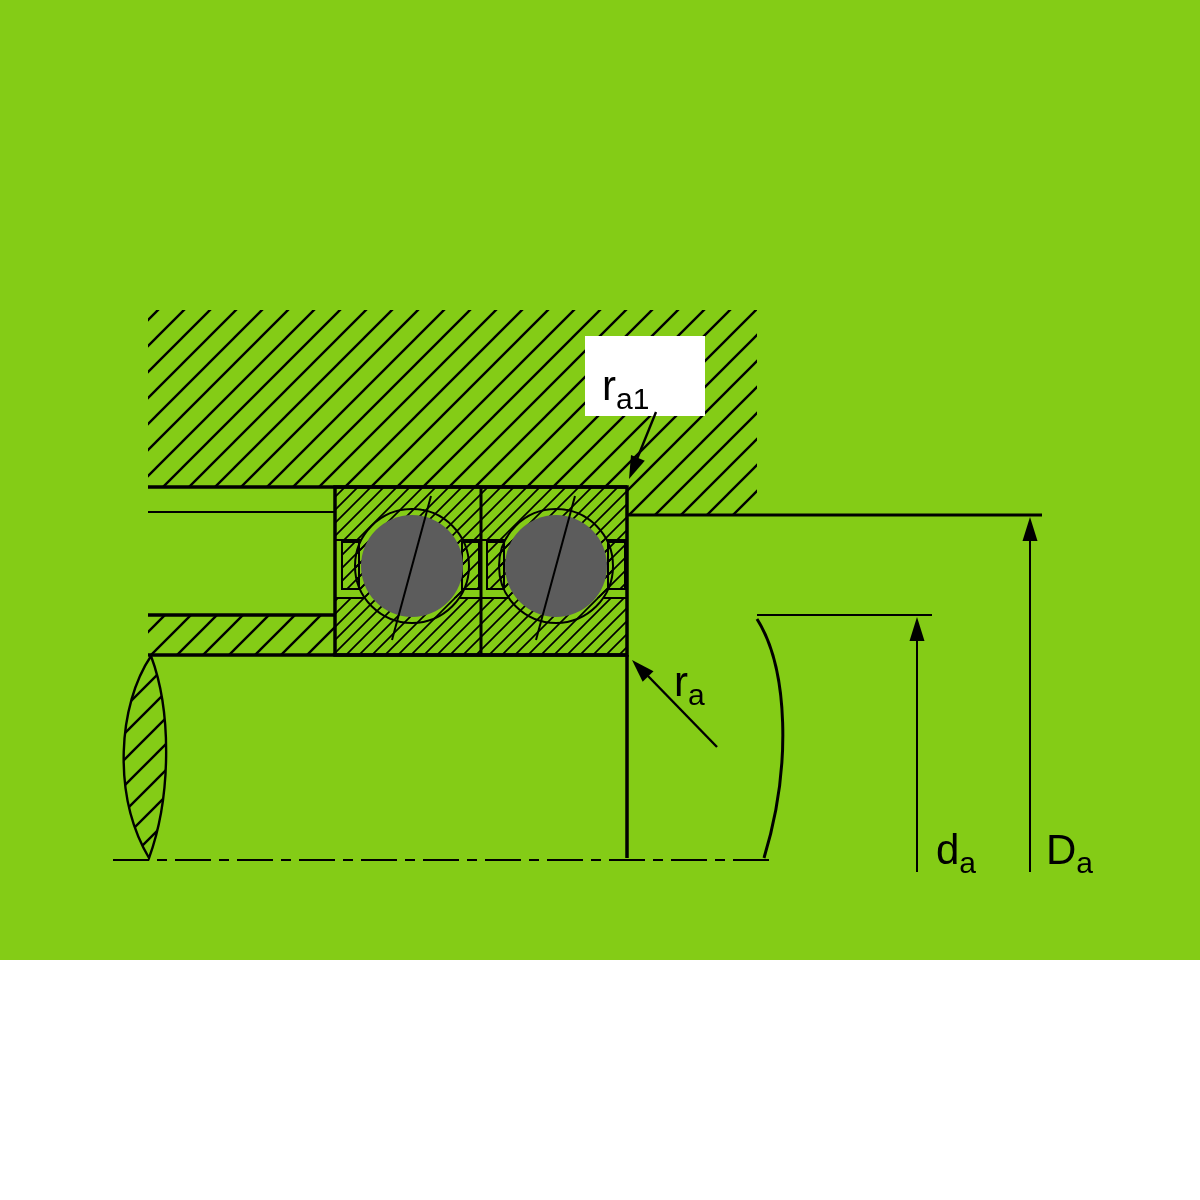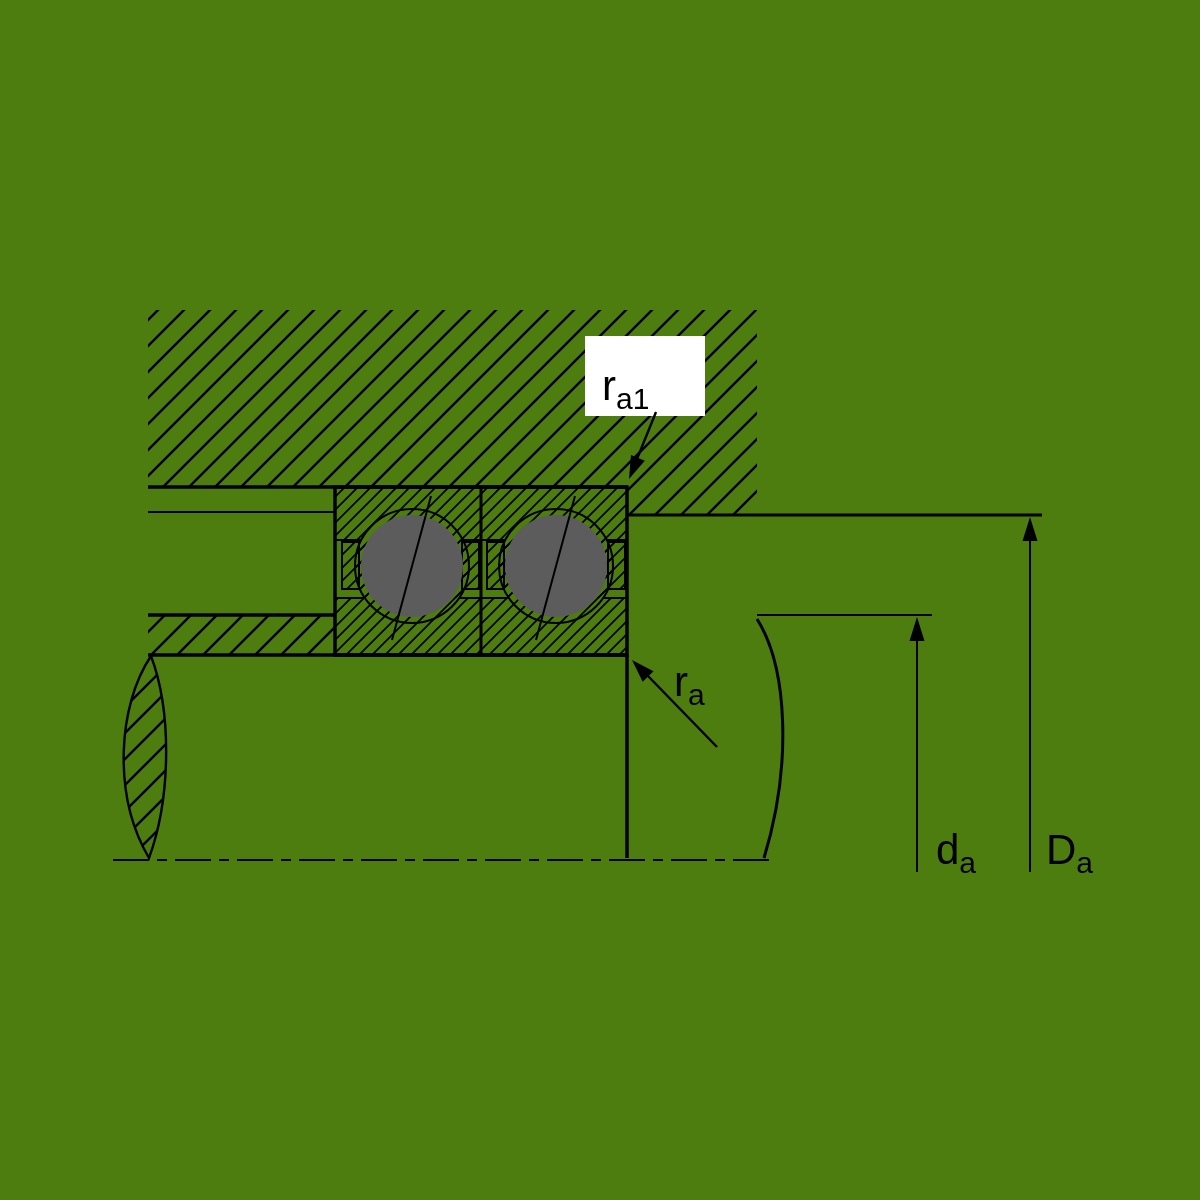--- a/index.html
+++ b/index.html
@@ -6,22 +6,22 @@
     margin: 0;
     padding: 0;
     background: #ffffff;
     width: 1200px;
     height: 1200px;
     font-family: "Liberation Sans", sans-serif;
   }
   .canvas {
     position: relative;
     width: 1200px;
-    height: 1200px;
-    background: #4d7c0f;
+    height: 960px;
+    background: #84cc16;
   }
   svg { display: block; }
   .contour { stroke: #000; fill: none; stroke-width: 3.5; }
   .medium  { stroke: #000; fill: none; stroke-width: 3; }
   .thin    { stroke: #000; fill: none; stroke-width: 2; }
   .leader  { stroke: #000; fill: none; stroke-width: 2.4; }
   .arrow   { fill: #000; stroke: none; }
   .lbl     { font-family: "Liberation Sans", sans-serif; font-size: 42px; fill: #000; }
   .sub     { font-size: 30px; }
 </style>

